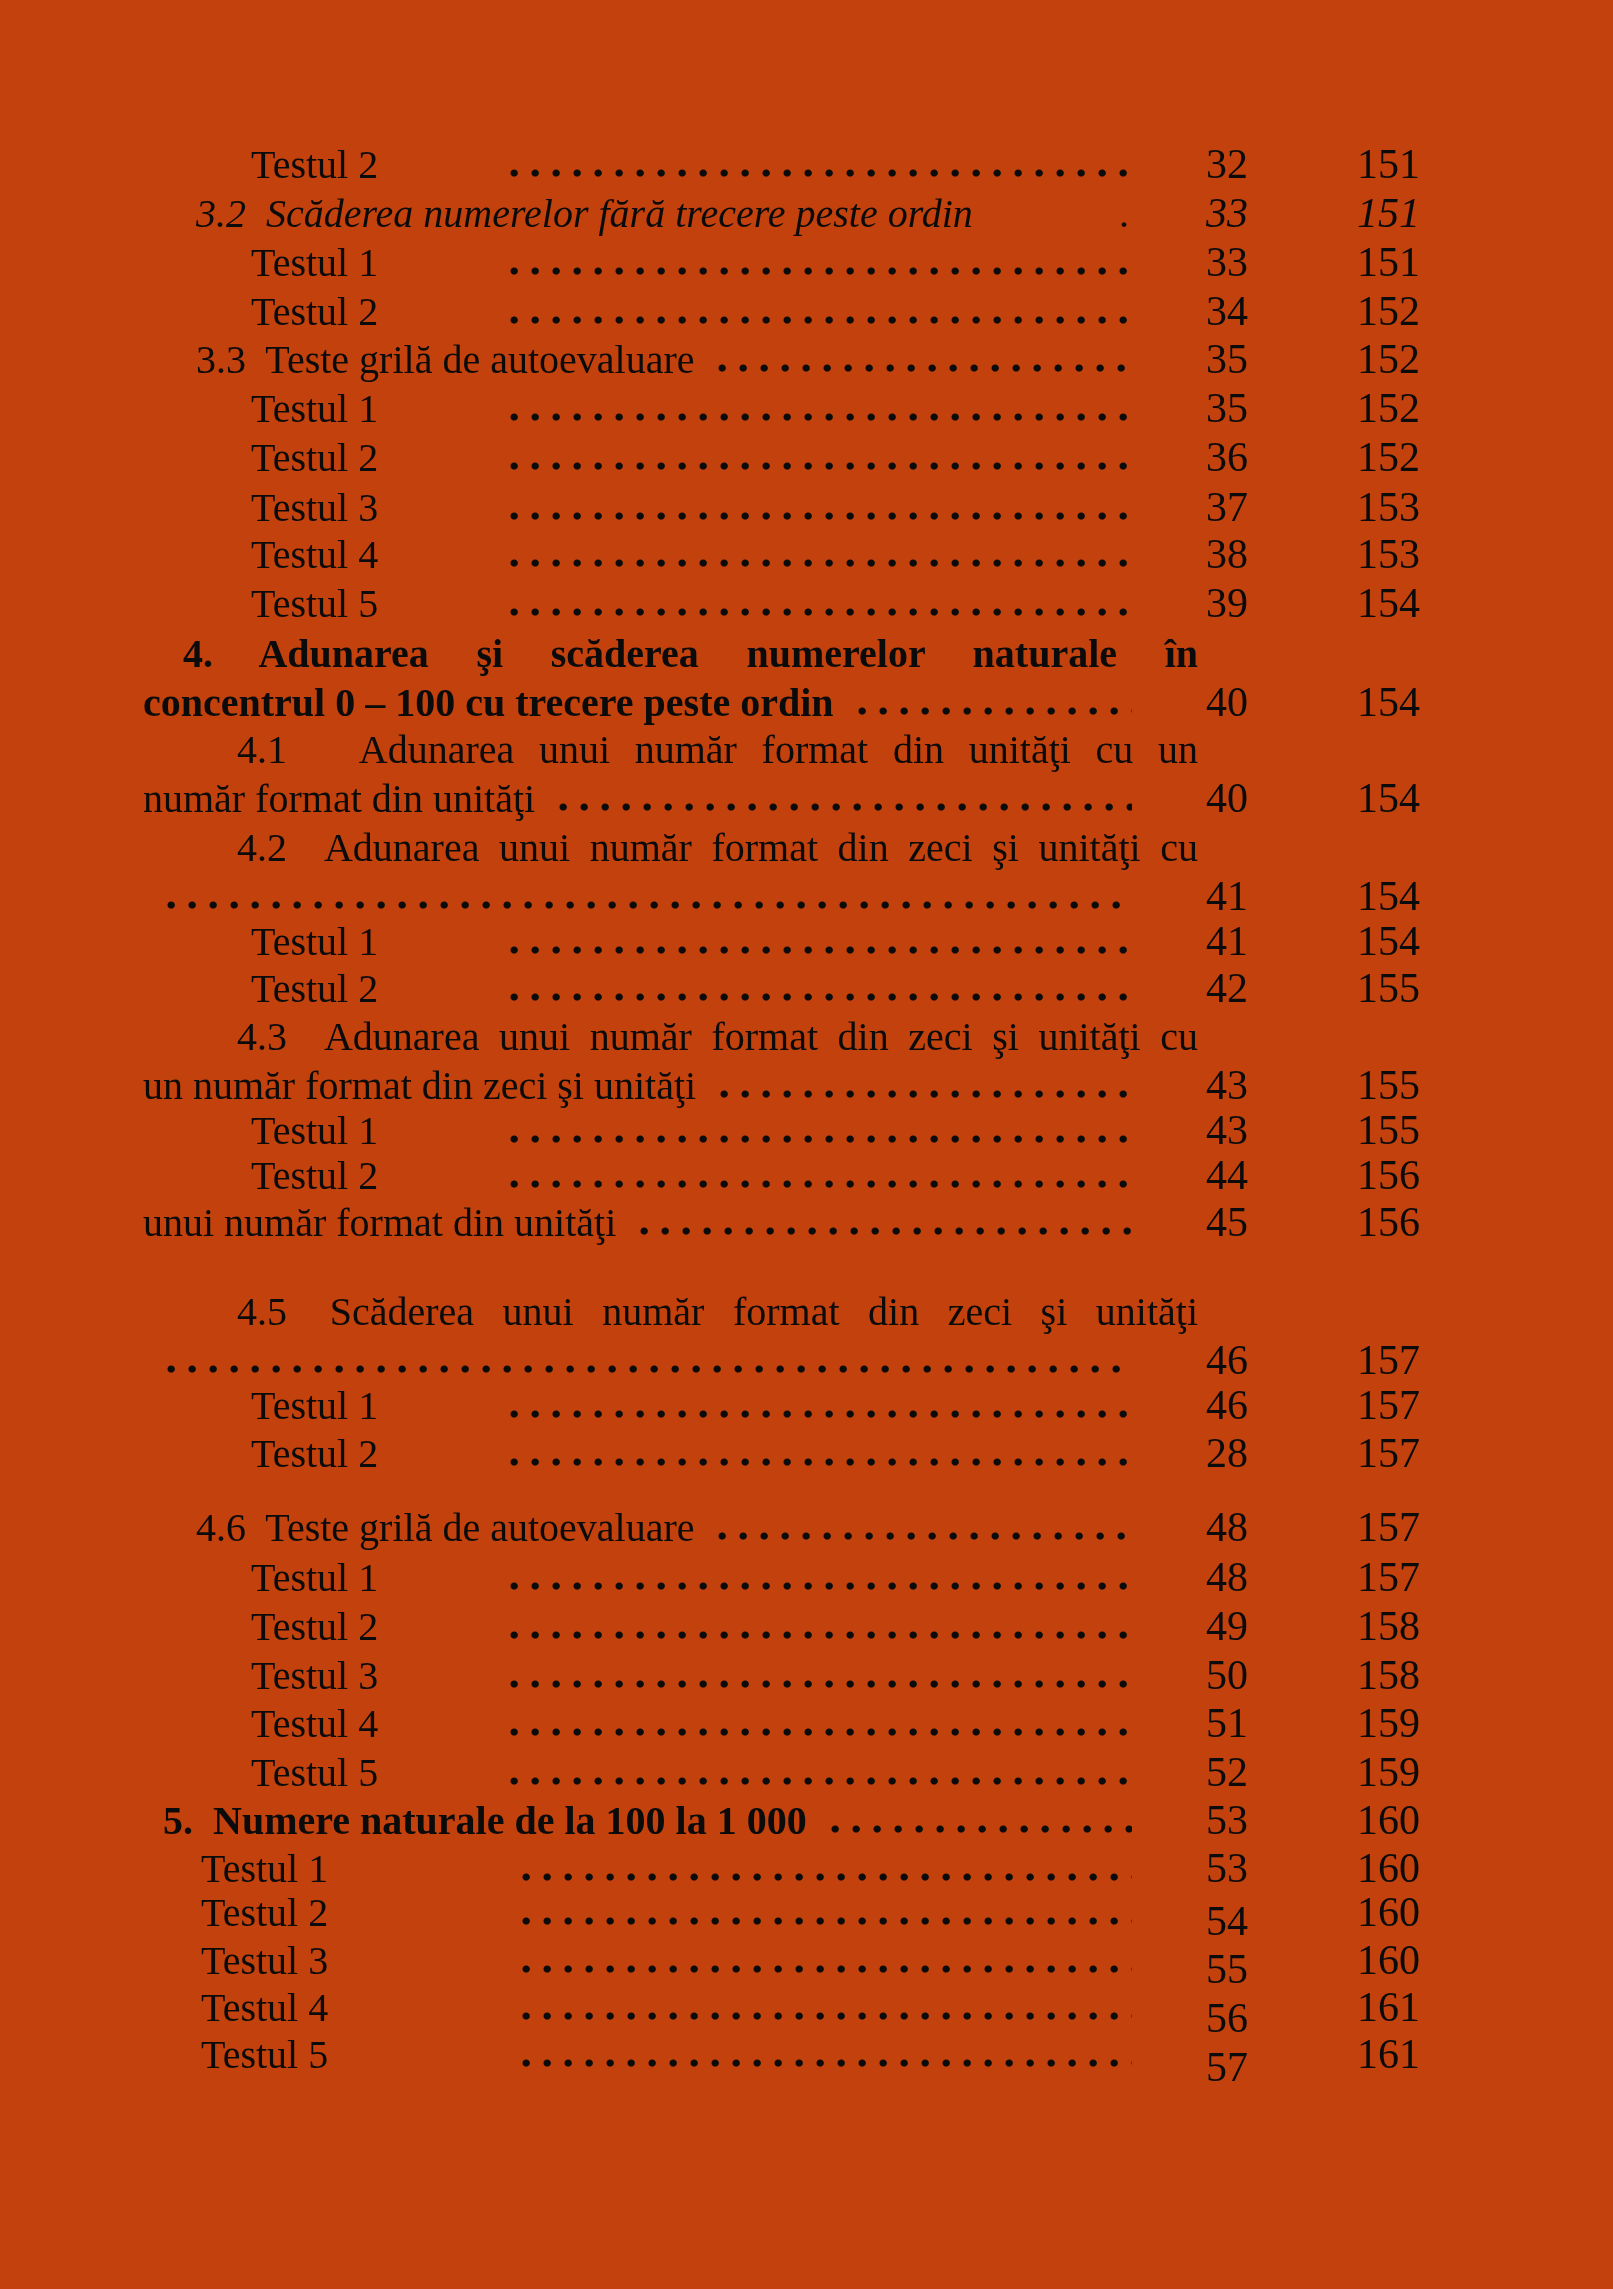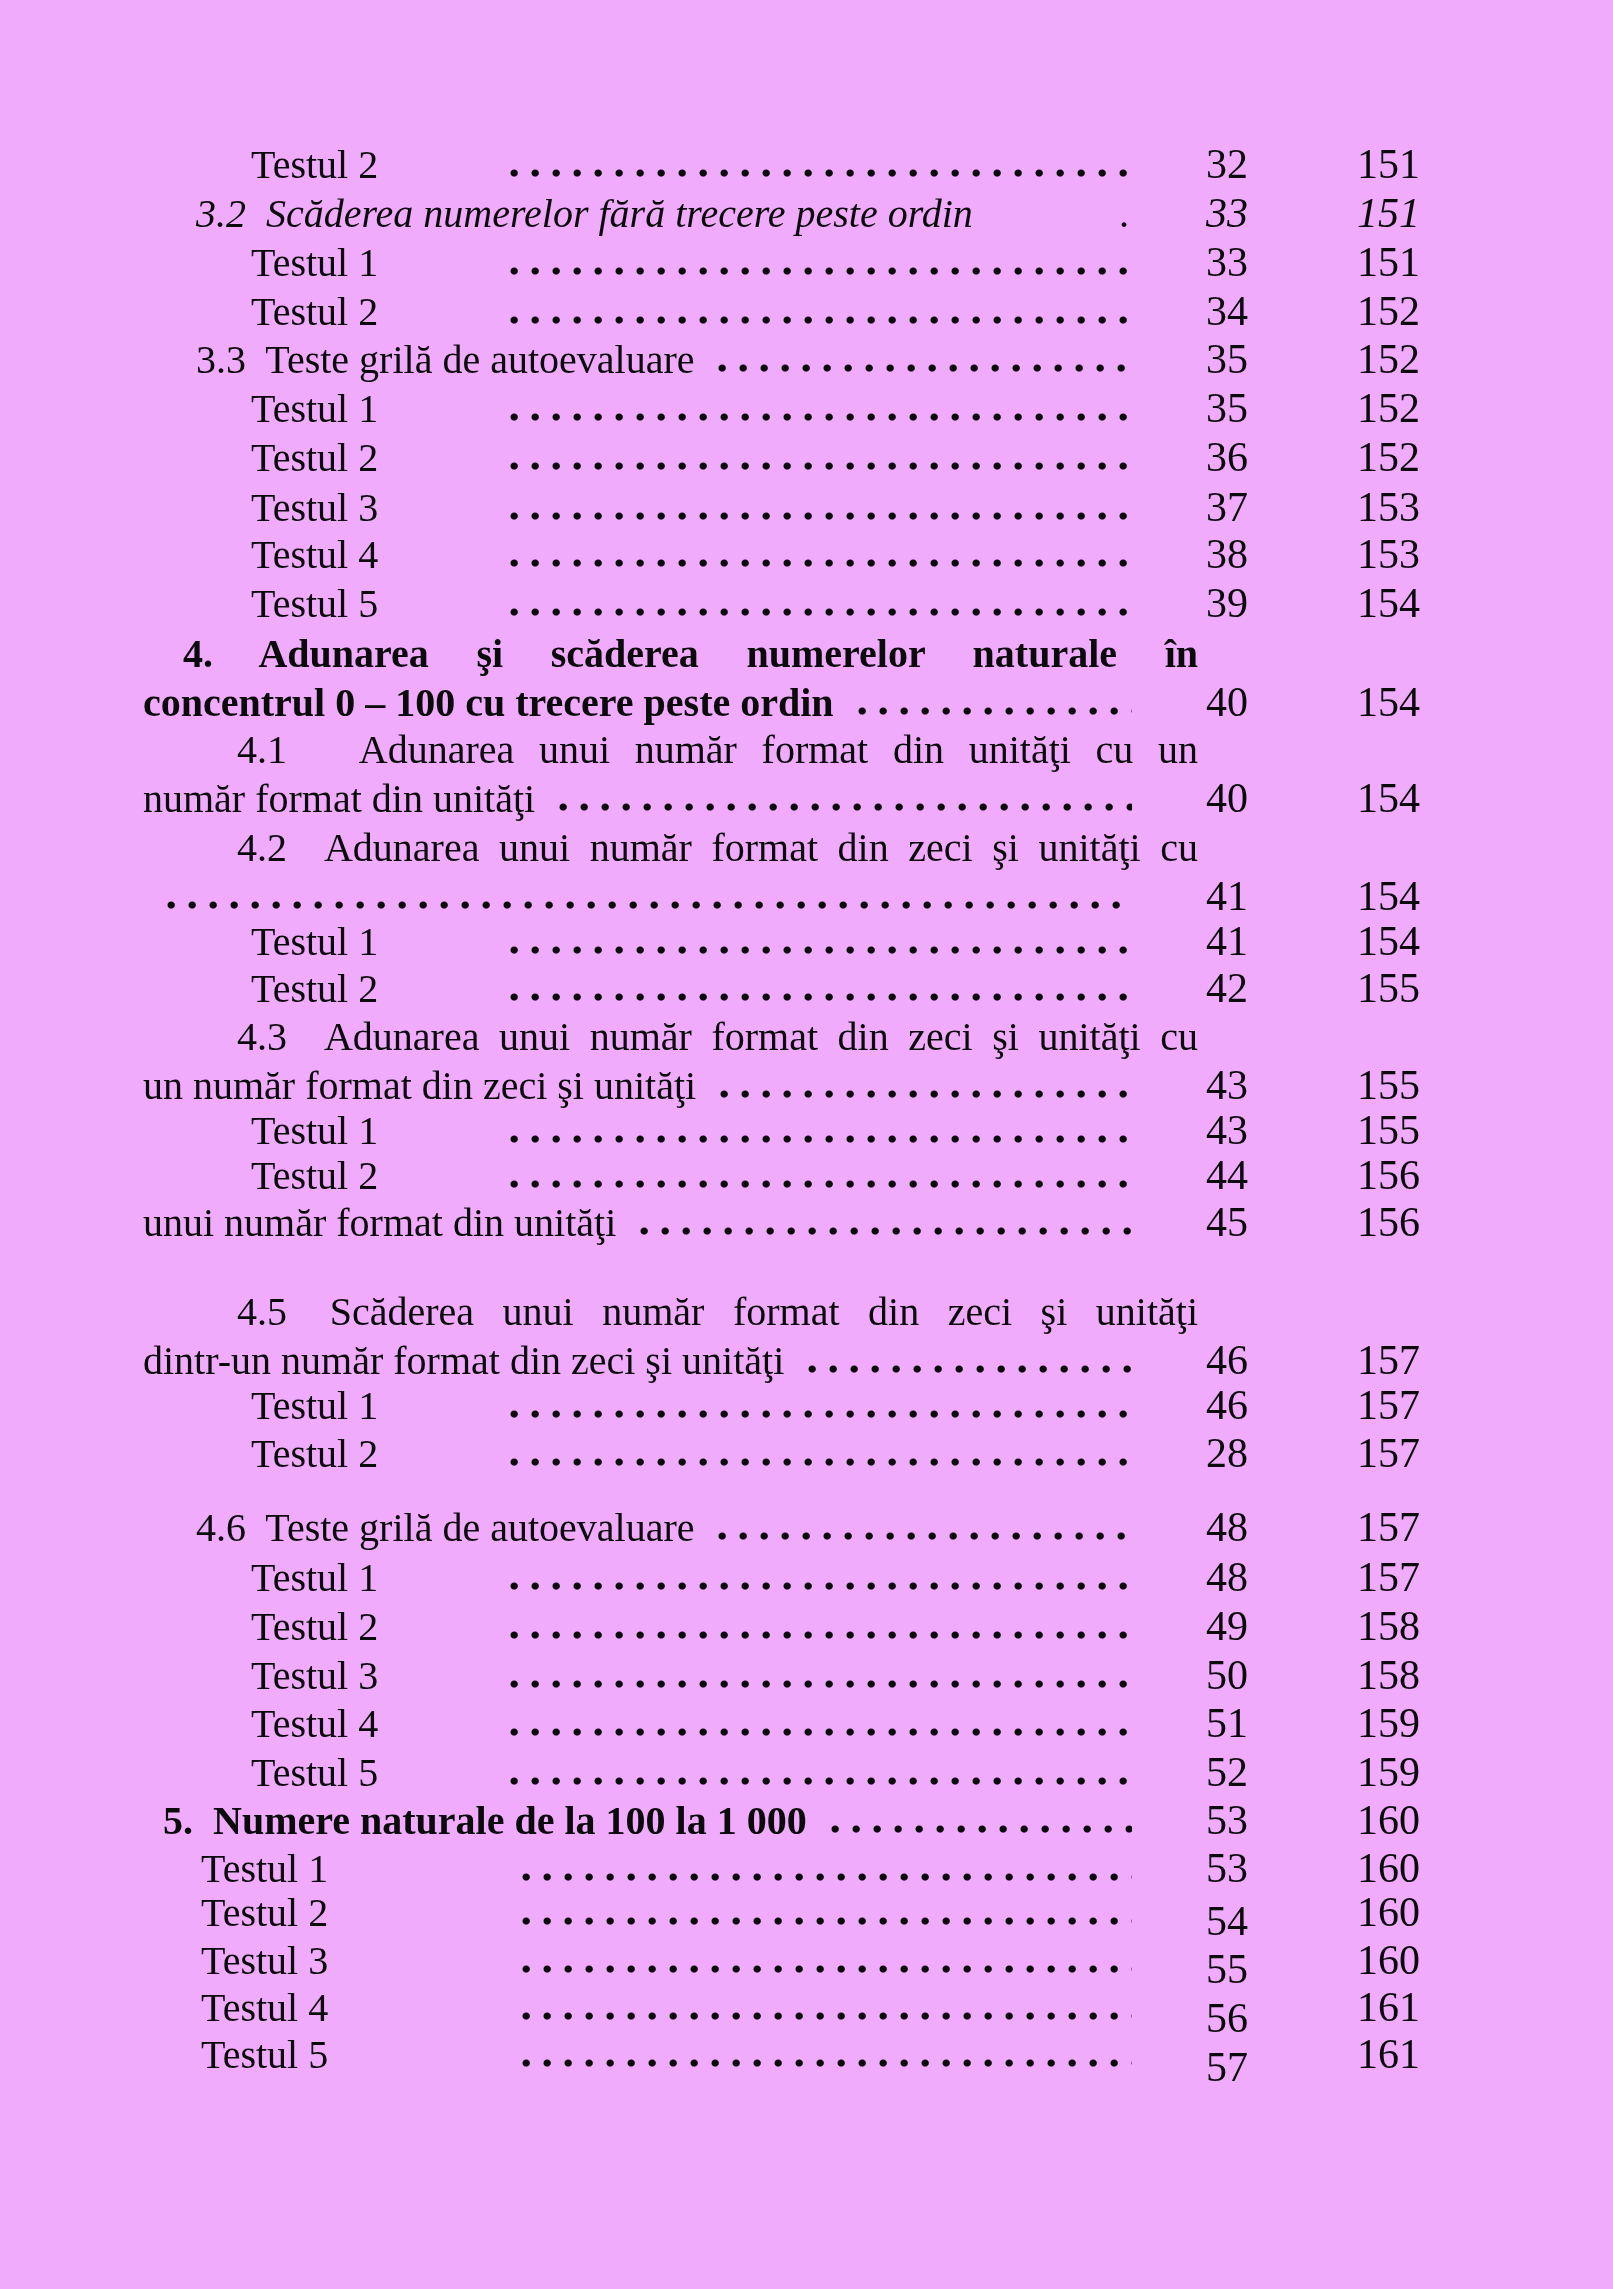--- a/index.html
+++ b/index.html
@@ -1,19 +1,19 @@
 <!DOCTYPE html>
 <html style="font-size:14.8px"><head>
 <meta charset="utf-8">
 <style>
   html,body{margin:0;padding:0;background:#e8e8e8;}
   .page{
     position:relative;
     width:1613px;height:2290px;
-    background:#f0abfc;
+    background:#c2410c;
     overflow:hidden;
     font-family:"Liberation Serif","DejaVu Serif",serif;
     color:#0b0b0b;
   }
   .entry{position:absolute;left:143px;width:1338px;}
   .row{display:flex;align-items:baseline;line-height:48px;height:49px;}
   .lbl{white-space:pre;font-size:40px;}
   .test4 .lbl{padding-left:108px;min-width:343px;box-sizing:border-box;}
   .test5 .lbl{padding-left:58px;min-width:355px;box-sizing:border-box;}
   .sec  .lbl{padding-left:53px;}
@@ -192,21 +192,20 @@
       <div class="row">
         <span class="lbl">unui număr format din unităţi</span>
         <span class="leader dots"></span>
         <span class="p1">45</span>
         <span class="p2">156</span>
       </div>
     </div>
     <div class="entry sub2" style="top: 1287px;">
       <div class="l1">4.5   Scăderea  unui  număr  format  din  zeci  şi  unităţi</div>
       <div class="row">
-        <span class="lbl">dintr-un număr format din zeci şi unităţi</span>
         <span class="leader dots"></span>
         <span class="p1">46</span>
         <span class="p2">157</span>
       </div>
     </div>
     <div class="entry test4" style="top: 1381px;">
       <div class="row">
         <span class="lbl">Testul 1</span>
         <span class="leader dots"></span>
         <span class="p1">46</span>

